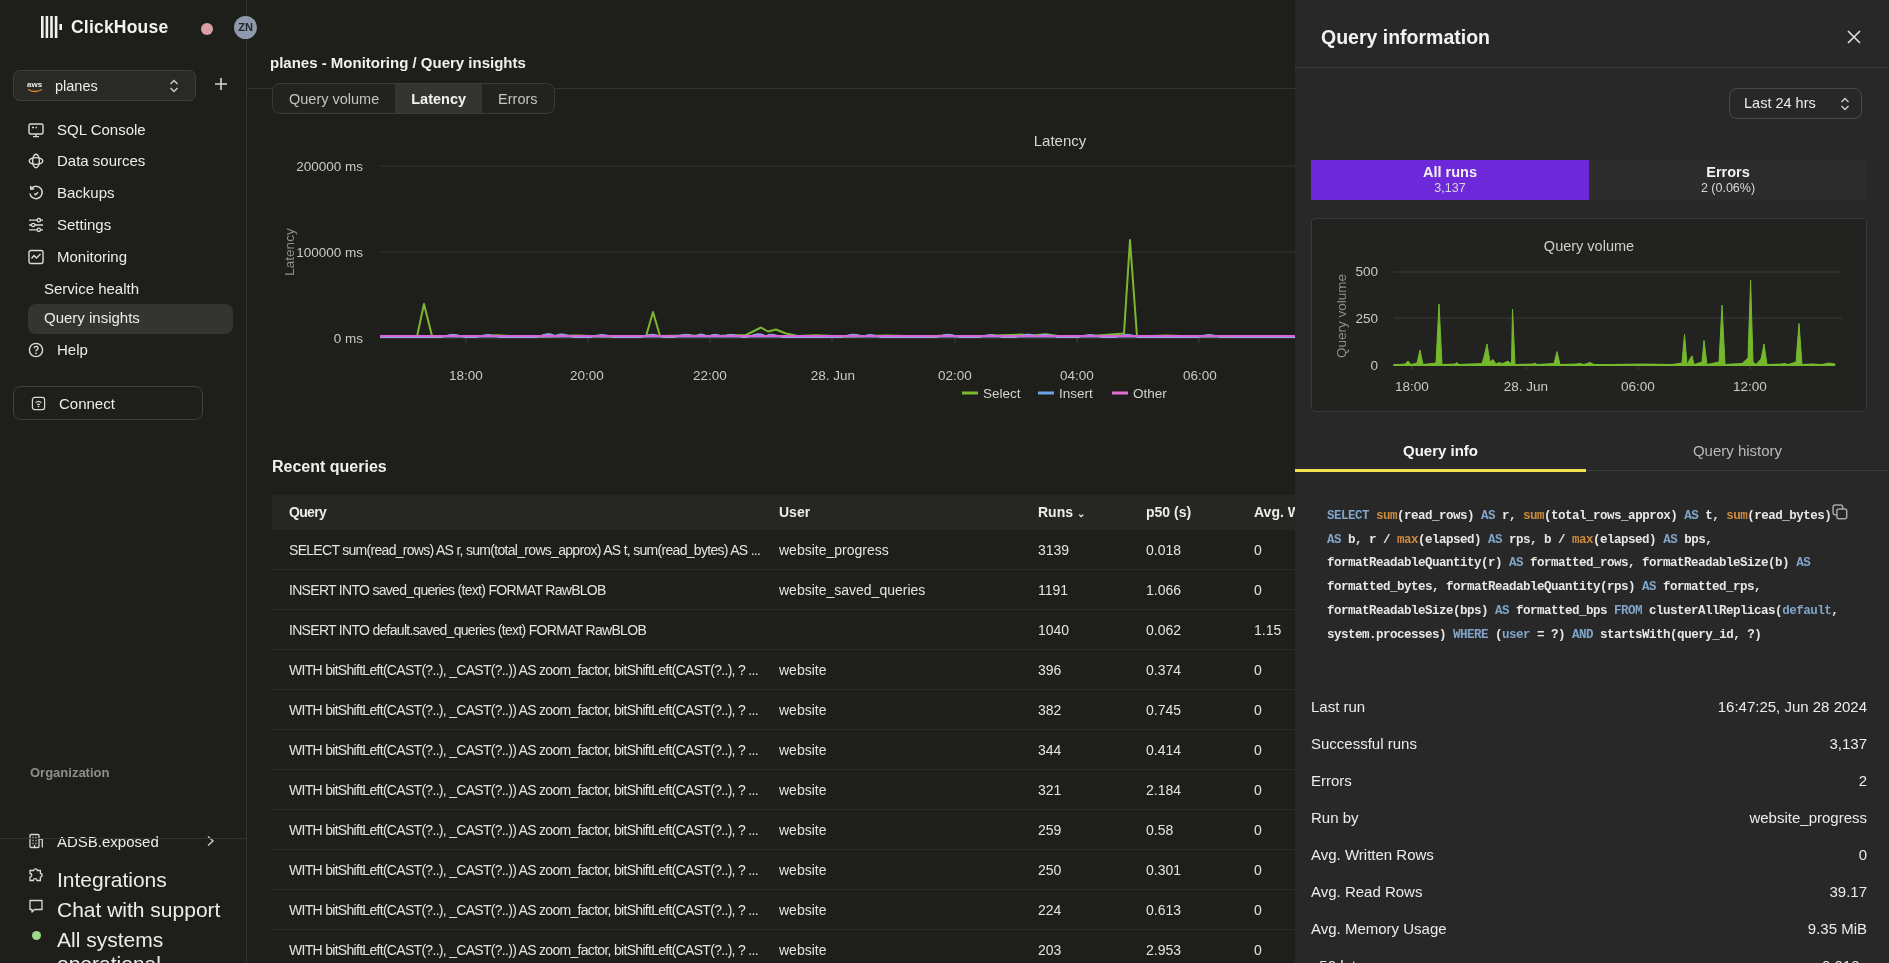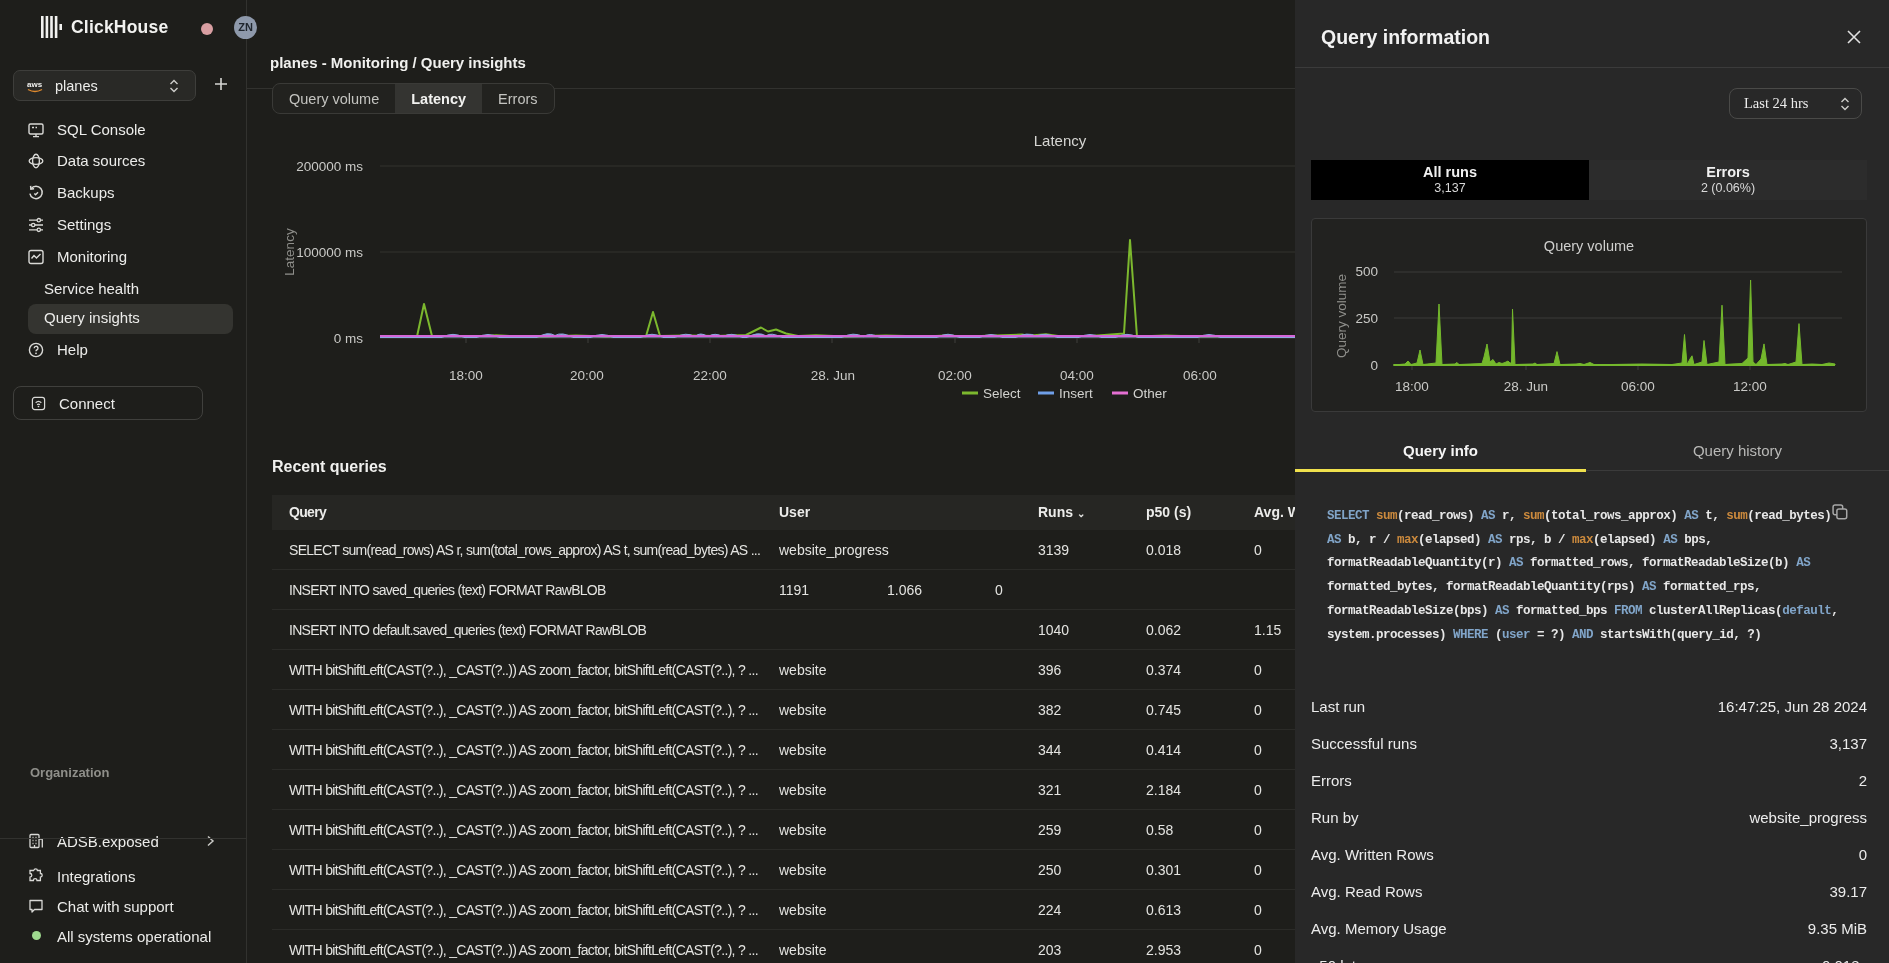--- a/index.html
+++ b/index.html
@@ -32,21 +32,21 @@
 #connect .ic { position:absolute; left:17px; top:9px; width:15px; height:15px; color:#d9d9d6; }
 #connect .lb { position:absolute; left:45px; top:8px; font-size:15px; }
 #org-label { position:absolute; left:30px; top:765px; font-size:13px; font-weight:bold; color:#8f8f8a; }
 #org-row { position:absolute; left:0; top:833px; width:246px; height:18px; }
 #org-row .ic { position:absolute; left:28px; top:0px; width:16px; height:16px; color:#d9d9d6; }
 #org-row .lb { position:absolute; left:57px; top:0px; font-size:15px; }
 #org-row .chev { position:absolute; left:203px; top:1px; width:14px; height:14px; color:#c9c9c6; }
 #sb-div { position:absolute; left:0; top:838px; width:246px; height:1px; background:#32322f; }
 .brow { position:absolute; left:0; width:246px; height:20px; }
 .brow .ic { position:absolute; left:28px; top:1px; width:16px; height:16px; color:#d9d9d6; }
-.brow .lb { position:absolute; left:57px; top:1px; font-size:15px; }
+.brow .lb { position:absolute; left:57px; top:1px; font-size:21px; }
 #status-dot { position:absolute; left:32px; top:931px; width:9px; height:9px; border-radius:50%; background:#9fd98f; }
 
 
 #main-header { position:absolute; left:247px; top:0; width:1642px; height:54px;
   border-bottom:1px solid #32322f;margin-top:35px; }
 #main-header .title { position:absolute; left:23px; top:19px; font-size:15px; font-weight:bold; color:#f0f0ee; }
 
 
 #tabgroup { position:absolute; left:272px; top:83px; height:31px;
   border:1px solid #3a3a37; border-radius:8px; background:#22221f; display:flex; overflow:hidden;}
@@ -64,27 +64,27 @@
 #qtable .c4 { width:108px; }
 #qtable .c5 { width:240px; }
 #qtable .hrow > div { line-height:35px; }
 #qtable .row > div { line-height:40px; }
 
 
 #panel { position:absolute; left:1295px; top:0; width:594px; height:963px; background:#282828; }
 #panel-h { position:absolute; left:0; top:0; width:594px; height:68px; border-bottom:1px solid #3b3b3b; }
 #panel-h .t { position:absolute; left:26px; top:26px; font-size:19.5px; font-weight:bold; color:#f2f2f2; }
 #panel-h .x { position:absolute; left:550px; top:28px; width:18px; height:18px; color:#e0e0e0; }
-#timesel { position:absolute; left:434px; top:88px; width:133px; height:31px; border:1px solid #4a4a48; border-radius:8px;font-family:Liberation Serif, serif; }
+#timesel { position:absolute; left:434px; top:88px; width:133px; height:31px; border:1px solid #4a4a48; border-radius:8px; }
 #timesel .lb { position:absolute; left:14px; top:6px; font-size:14.5px; color:#ececec; }
 #seg { position:absolute; left:16px; top:160px; width:556px; height:40px; display:flex; }
 #seg .s { flex:1; text-align:center; padding-top:3px; }
 #seg .s .a { font-size:14.5px; font-weight:bold; color:#f0f0f0; line-height:18px; }
 #seg .s .b { font-size:12.5px; color:#d8d8d8; line-height:15px; }
-#seg .s1 { background:#000000; }
+#seg .s1 { background:#6d28d9; }
 #seg .s2 { background:#2c2c2c; }
 #qvcard { position:absolute; left:16px; top:218px; width:556px; height:194px; background:#222220; border:1px solid #3a3a3a; border-radius:4px; }
 #ptabs { position:absolute; left:0px; top:437px; width:594px; height:34px; border-bottom:1px solid #3b3b3b; }
 #ptabs .pt1 { position:absolute; left:0; top:5px; width:291px; text-align:center; font-size:15px; font-weight:bold; color:#f5f5f5; }
 #ptabs .pt2 { position:absolute; left:291px; top:5px; width:303px; text-align:center; font-size:15px; color:#b9b9b7; }
 #ptabs .under { position:absolute; left:0px; top:32px; width:291px; height:3px; background:#f0e14d; }
 #code { position:absolute; left:32px; top:505px; width:530px; font-family:"Liberation Mono", monospace;
   font-size:12.5px; font-weight:bold; letter-spacing:-0.5px; line-height:23.7px; color:#e8e8e8; white-space:pre; }
 #code .k { color:#81a5c9; font-weight:bold; }
 #code .f { color:#cc8a3d; }
@@ -294,20 +294,21 @@
   </div>
   <div class="row">
       <div class="c1">SELECT sum(read_rows) AS r, sum(total_rows_approx) AS t, sum(read_bytes) AS ...</div>
       <div class="c2">website_progress</div>
       <div class="c3">3139</div>
       <div class="c4">0.018</div>
       <div class="c5">0</div>
     </div>
   <div class="row">
       <div class="c1">INSERT INTO saved_queries (text) FORMAT RawBLOB</div>
+      <div class="c2">website_saved_queries</div>
       <div class="c3">1191</div>
       <div class="c4">1.066</div>
       <div class="c5">0</div>
     </div>
   <div class="row">
       <div class="c1">INSERT INTO default.saved_queries (text) FORMAT RawBLOB</div>
       <div class="c2"></div>
       <div class="c3">1040</div>
       <div class="c4">0.062</div>
       <div class="c5">1.15</div>

